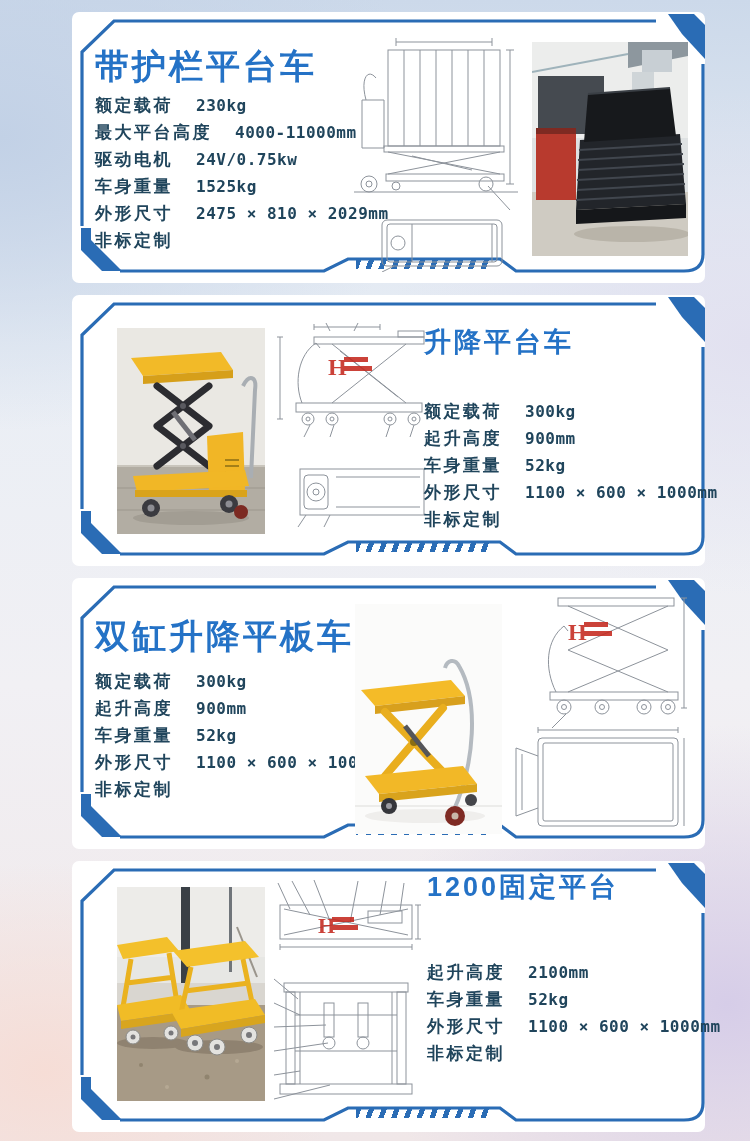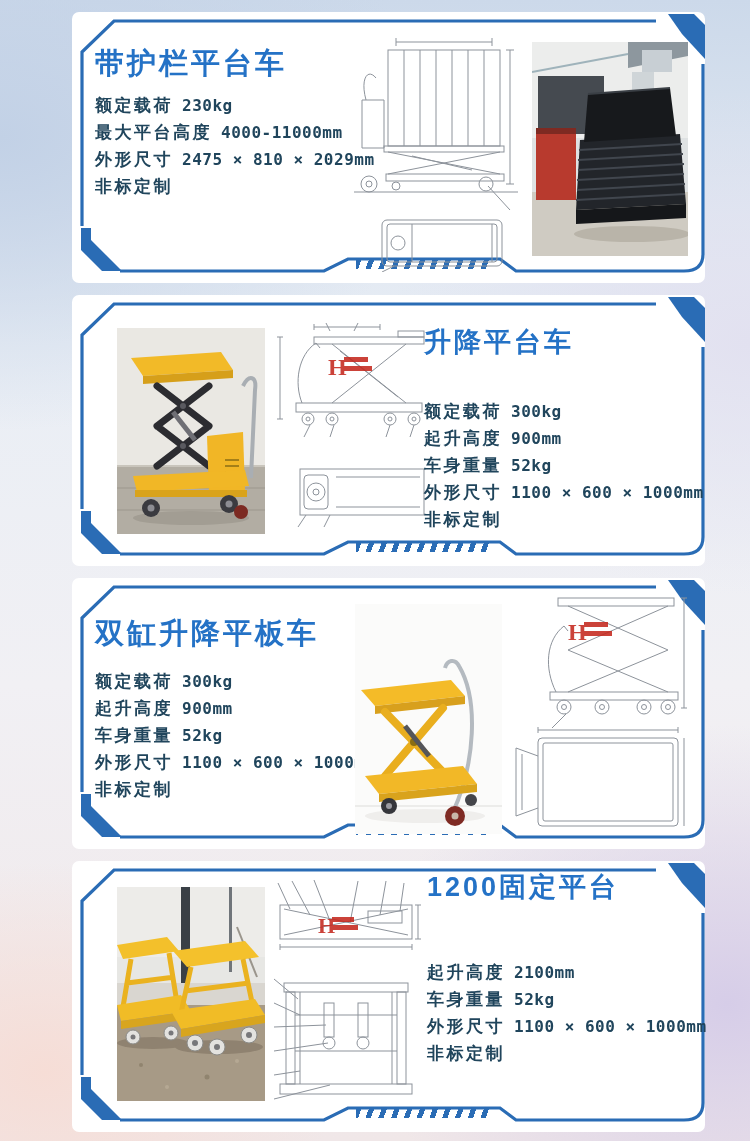--- a/index.html
+++ b/index.html
@@ -10,26 +10,26 @@
       radial-gradient(520px 400px at 97% 88%, #d6cde8 0%, rgba(214,205,232,0) 70%),
       radial-gradient(620px 420px at 0% 12%, #c2d1e6 0%, rgba(194,209,230,0) 70%),
       radial-gradient(520px 360px at 100% 30%, #e2e1f0 0%, rgba(226,225,240,0) 70%),
       linear-gradient(180deg,#ccd9ea 0%,#e9eef5 30%,#f1f0f4 60%,#f0e7e8 100%);
   }
   .card{position:absolute;left:72px;width:633px;height:271px;background:#ffffff;border-radius:7px;}
   #card1{top:12px}#card2{top:295px}#card3{top:578px}#card4{top:861px}
   .frame{position:absolute;left:0;top:0;width:100%;height:100%;pointer-events:none;}
   .hatch{position:absolute;left:284px;bottom:14px;width:136px;height:9px;
     background:repeating-linear-gradient(110deg,#2a6cb5 0 5px,transparent 5px 12px);}
-  .title{position:absolute;font-weight:bold;color:#2472c6;font-size:29px;letter-spacing:3px;white-space:nowrap;line-height:1.2;}
+  .title{position:absolute;font-weight:bold;color:#2472c6;font-size:34px;letter-spacing:3px;white-space:nowrap;line-height:1.2;}
   .titleblock{position:absolute;font-weight:bold;color:#2472c6;font-size:27px;letter-spacing:3px;white-space:nowrap;line-height:1.32;text-align:right;}
   .specs{position:absolute;}
   .spec-row{white-space:nowrap;color:#20455c;height:27px;}
   .spec-label{font-size:17px;font-weight:bold;letter-spacing:2.5px;margin-right:9px;}
-  .spec-value{font-family:"DejaVu Sans Mono",monospace;font-size:16px;font-weight:bold;letter-spacing:.5px;}
+  .spec-value{font-family:"DejaVu Sans Mono",monospace;font-size:16px;font-weight:bold;letter-spacing:.5px;margin-left:14px;}
   .art{position:absolute;}
   svg text.wm{font-family:"Liberation Serif",serif;font-weight:bold;}
 </style>
 </head>
 <body>
 
 <div class="page">
 
   <section class="card" id="card1">
     <svg class="frame" viewBox="0 0 633 271" preserveAspectRatio="none">
@@ -40,20 +40,22 @@
       </g>
       <path d="M596 2 L622 2 L634 14 L634 48 L610 22 Z" fill="#2a6cb5"></path>
       <path d="M9 216 L9 238 L30 259 L50 259 L28 237 L19 228 L19 216 Z" fill="#2a6cb5"></path>
     </svg>
     <div class="hatch"></div>
 
     <div class="title" style="left:23px;top:34px">带护栏平台车</div>
     <div class="specs" style="left:23px;top:82px">
       <div class="spec-row"><span class="spec-label">额定载荷</span><span class="spec-value">230kg</span></div>
       <div class="spec-row"><span class="spec-label">最大平台高度</span><span class="spec-value">4000-11000mm</span></div>
+      <div class="spec-row"><span class="spec-label">驱动电机</span><span class="spec-value">24V/0.75kw</span></div>
+      <div class="spec-row"><span class="spec-label">车身重量</span><span class="spec-value">1525kg</span></div>
       <div class="spec-row"><span class="spec-label">外形尺寸</span><span class="spec-value">2475 × 810 × 2029mm</span></div>
       <div class="spec-row"><span class="spec-label">非标定制</span><span class="spec-value"></span></div>
     </div>
 
     <svg class="art" style="left:280px;top:22px" width="172" height="238" viewBox="0 0 172 238">
       <g stroke="#8d939b" stroke-width="1" fill="none">
         <path d="M44 8 H140 M44 4 V12 M140 4 V12"></path>
         <rect x="36" y="16" width="112" height="96"></rect>
         <path d="M52 16 V112 M68 16 V112 M84 16 V112 M100 16 V112 M116 16 V112 M132 16 V112"></path>
         <rect x="32" y="112" width="120" height="6"></rect>

